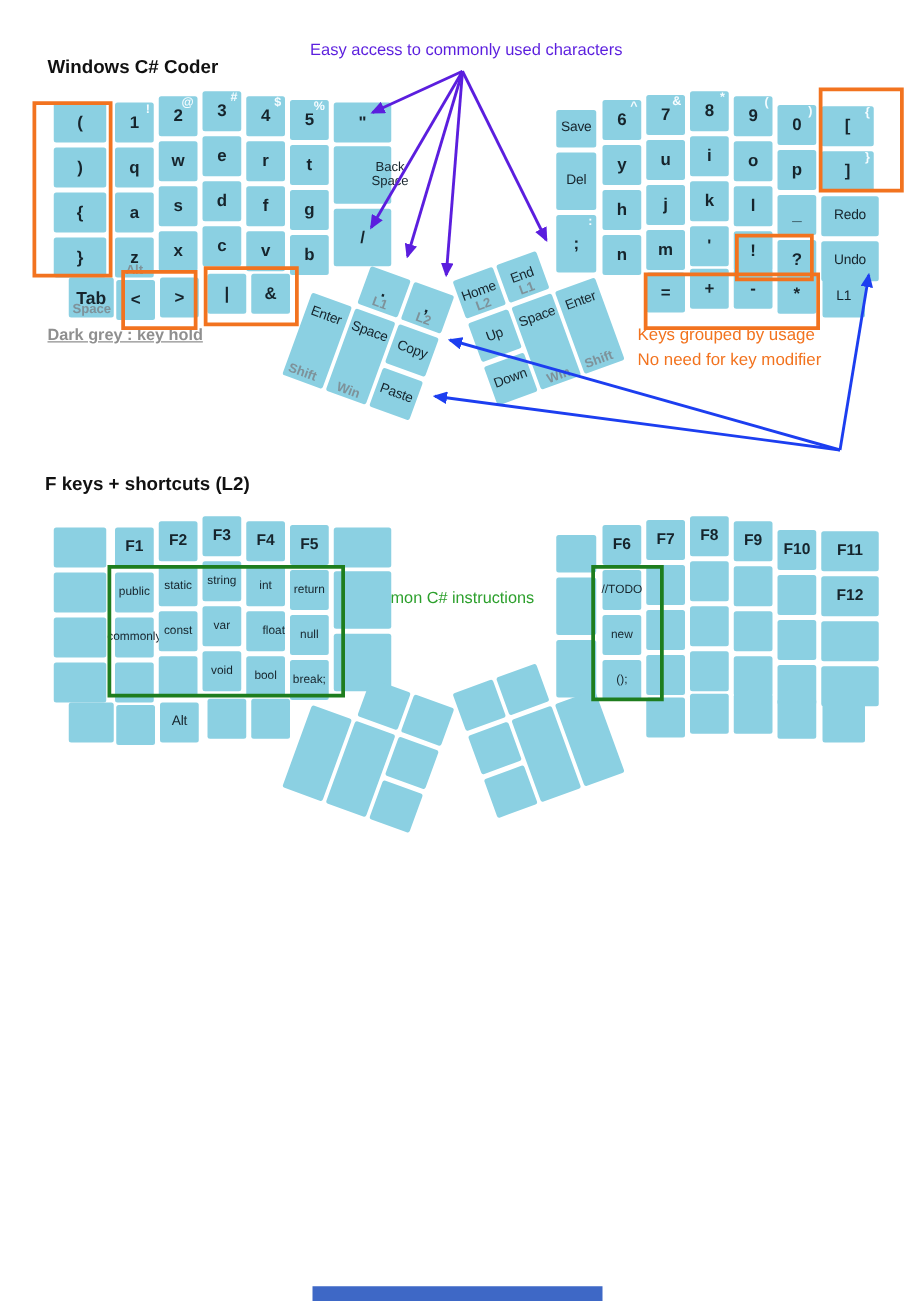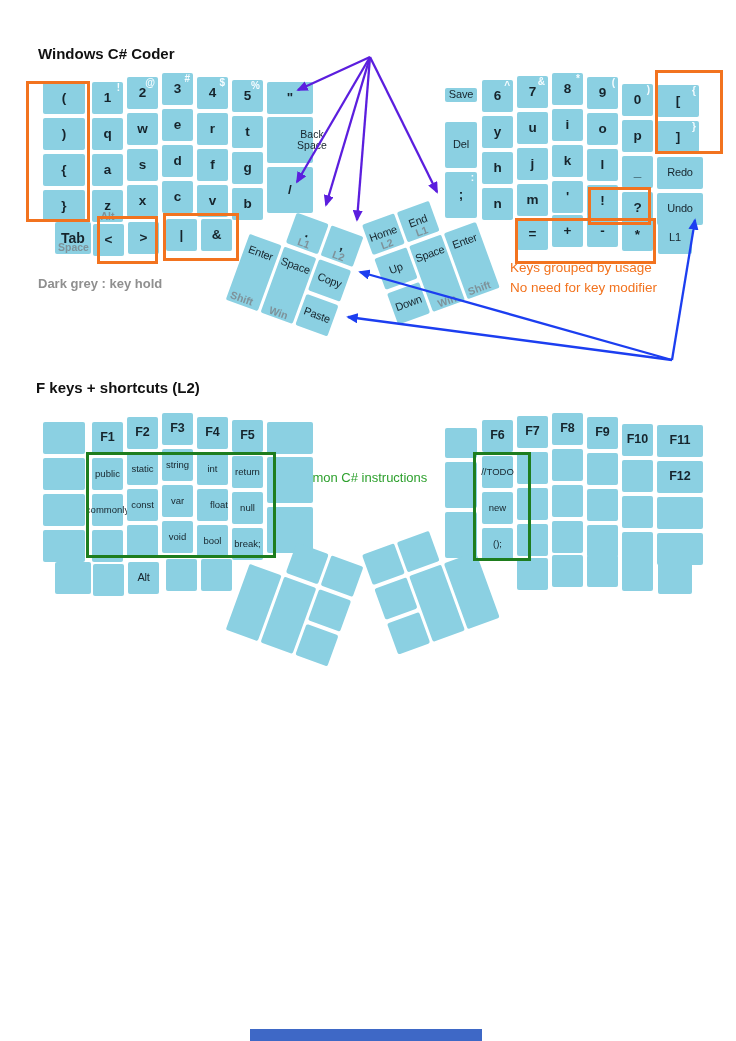--- a/index.html
+++ b/index.html
@@ -30,21 +30,22 @@
   .t-orange{color:#f2731f;font-size:13.5px;line-height:20px;}
   .t-blue{color:#1c3ef0;font-size:13.5px;}
   .t-green{color:#2da02d;font-size:13px;}
   #arrows{position:absolute;left:0;top:0;pointer-events:none;}
 </style>
 </head>
 <body>
 
 <div id="page">
   <div class="note t-title" style="left:38px;top:45px;">Windows C# Coder</div>
-  <div class="note t-grey" style="left:38px;top:276px;">Dark grey : key hold</div>
+  <div class="note t-purple" style="left:248px;top:32px;">Easy access to commonly used characters</div>
+  <div class="note t-grey" style="left:38px;top:260px;text-decoration:underline;">Dark grey : key hold</div>
   <div class="note t-orange" style="left:510px;top:258px;">
     <div>Keys grouped by usage</div>
     <div>No need for key modifier</div>
   </div>
   <div class="note t-title" style="left:36px;top:379px;">F keys + shortcuts (L2)</div>
   <div class="note t-green" style="left:285px;top:470px;">Common C# instructions</div>
 
   <div id="keys-layer">
       <div class="key" style="left: 43px; top: 82px; width: 42px; height: 32px;">
         <span class="kl v-sym">(</span>
@@ -143,21 +144,21 @@
       </div>
       <div class="key" style="left: 128px; top: 222px; width: 31px; height: 32px;">
         <span class="kl v-sym">&gt;</span>
       </div>
       <div class="key" style="left: 166px; top: 219px; width: 31px; height: 32px;">
         <span class="kl v-sym">|</span>
       </div>
       <div class="key" style="left: 201px; top: 219px; width: 31px; height: 32px;">
         <span class="kl v-sym">&amp;</span>
       </div>
-      <div class="key" style="left: 445px; top: 88px; width: 32px; height: 14px; align-items: center;">
+      <div class="key" style="left: 445px; top: 88px; width: 32px; height: 30px; align-items: center;">
         <span class="kl v-word">Save</span>
       </div>
       <div class="key" style="left: 482px; top: 80px; width: 31px; height: 32px;">
         <span class="kl v-sym">6</span>
         <span class="sub sp-tr">^</span>
       </div>
       <div class="key" style="left: 517px; top: 76px; width: 31px; height: 32px;">
         <span class="kl v-sym">7</span>
         <span class="sub sp-tr">&amp;</span>
       </div>

